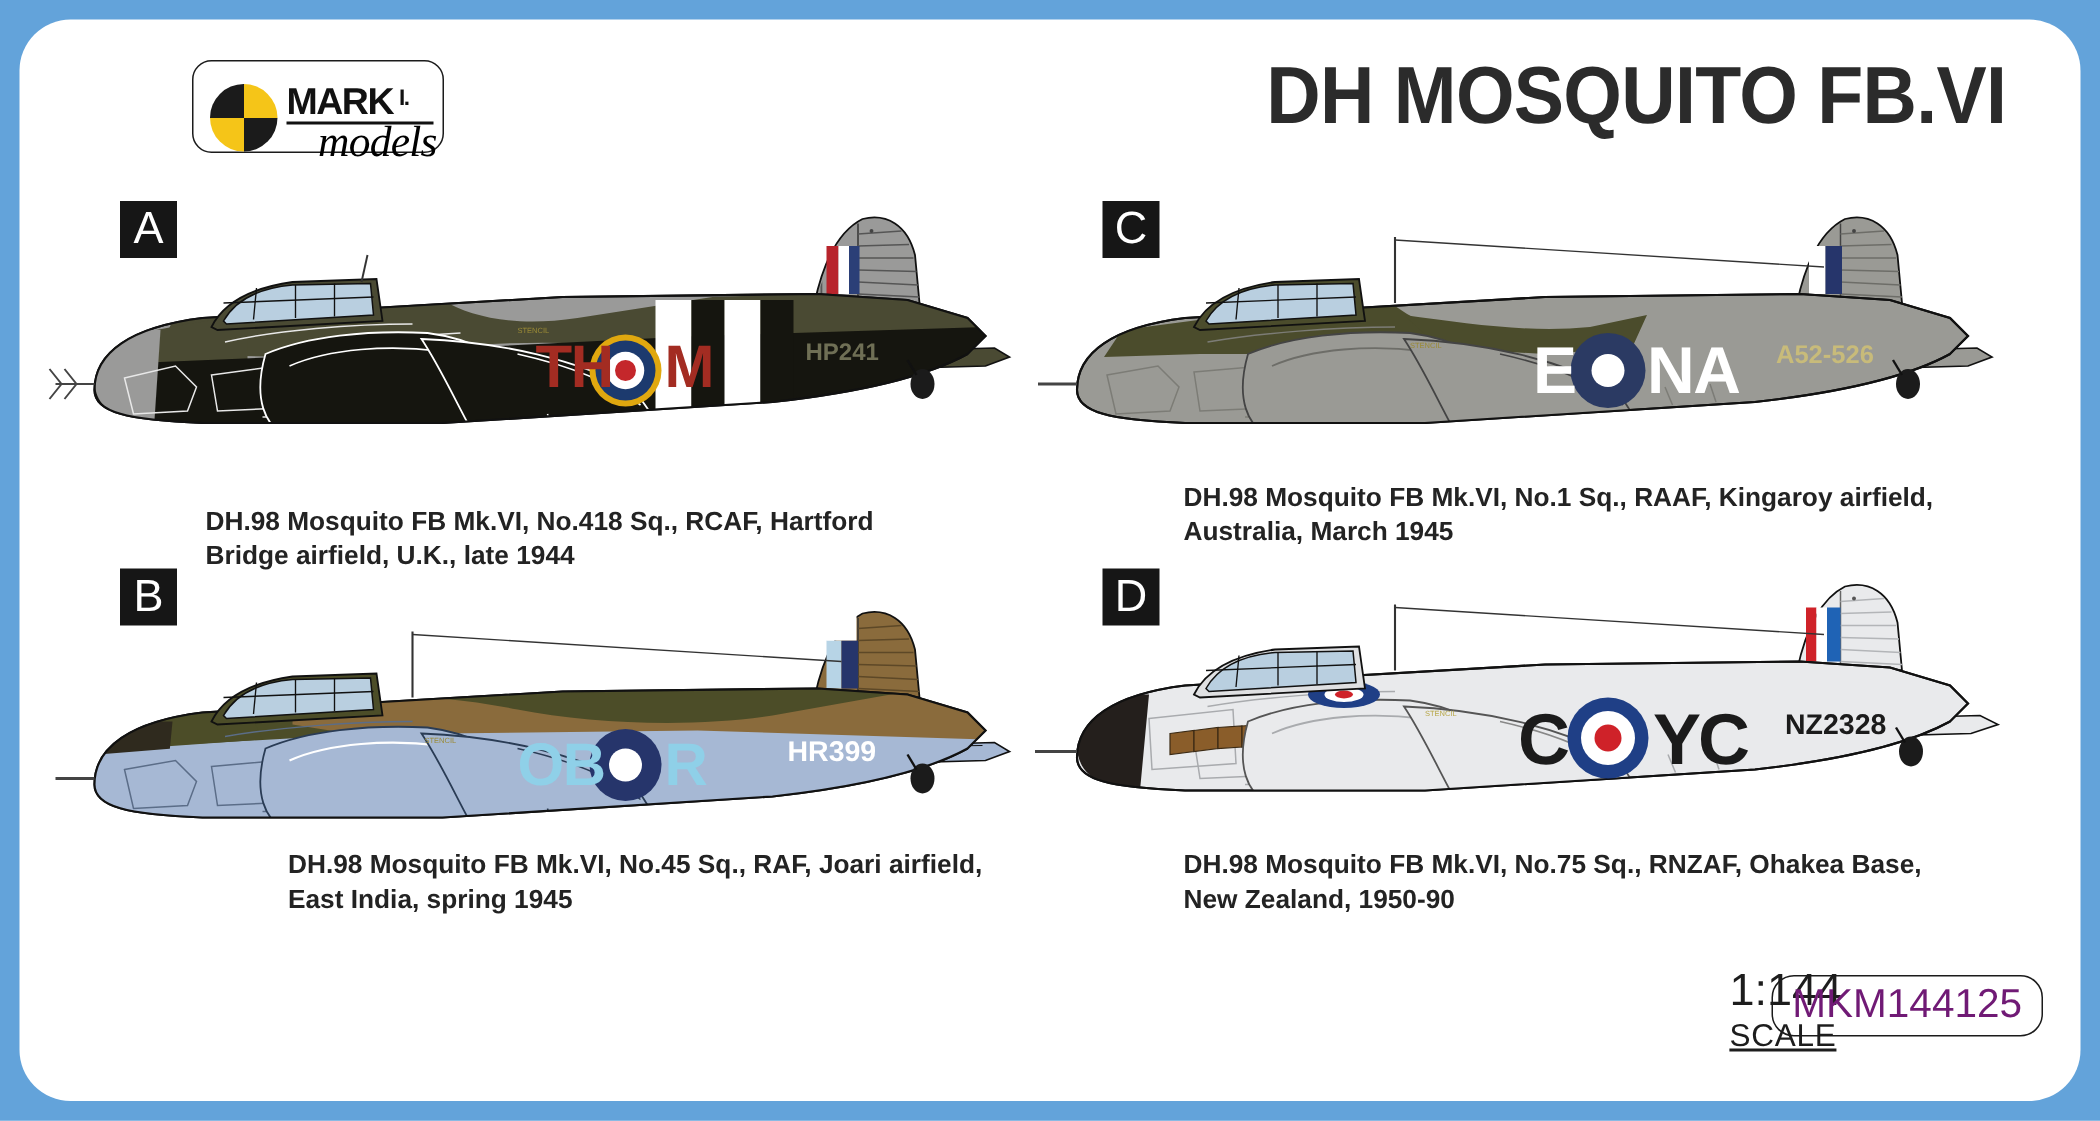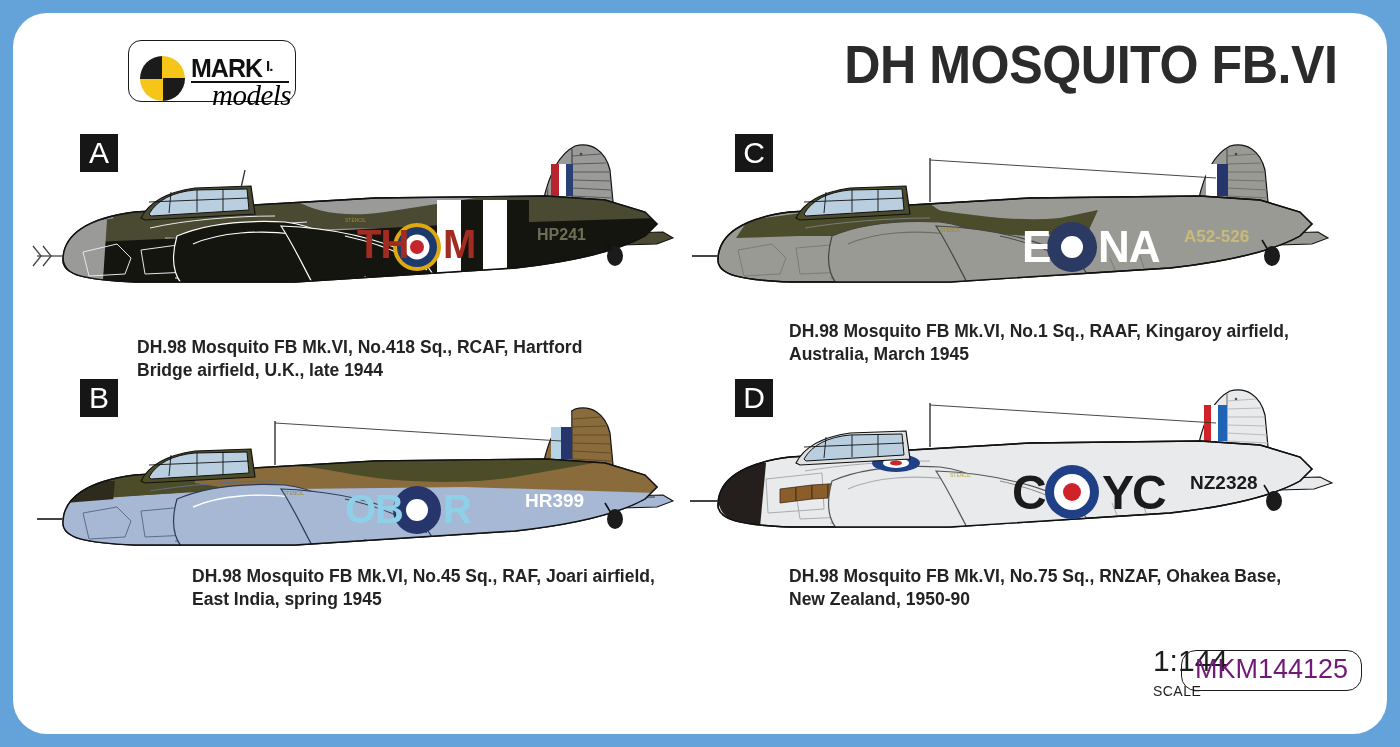--- a/index.html
+++ b/index.html
@@ -73,21 +73,21 @@
   svg{display:block;overflow:visible;}
 
   
   .scale-wrap{position:absolute;right:172px;bottom:45px;text-align:left;}
   .scale-num{
     font-family:"Liberation Sans",sans-serif;
     font-size:30px;color:#1d1d1d;line-height:38px;font-weight:400;
   }
   .scale-lbl{
     font-family:"Liberation Sans",sans-serif;
-    font-size:14px;color:#1d1d1d;letter-spacing:0.5px;line-height:22px;
+    font-size:21px;color:#1d1d1d;letter-spacing:0.5px;line-height:22px;text-decoration:underline;
   }
   .kit-code{
     position:absolute;right:38px;bottom:56px;
     border:1.6px solid #1b1b1b;border-radius:15px;
     padding:3px 13px 5px;
     font-family:"Liberation Sans",sans-serif;
     font-size:27px;color:#701a75;white-space:nowrap;
   }
 </style>
 </head>

